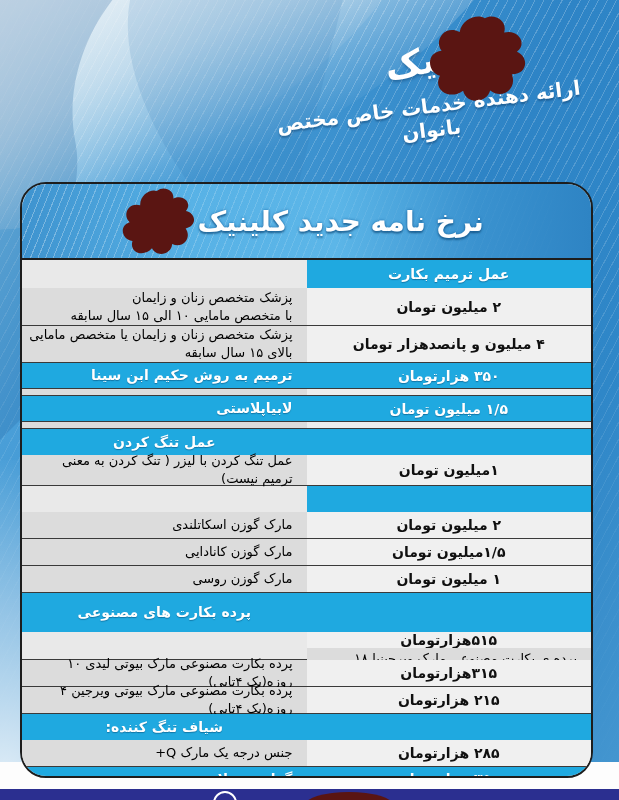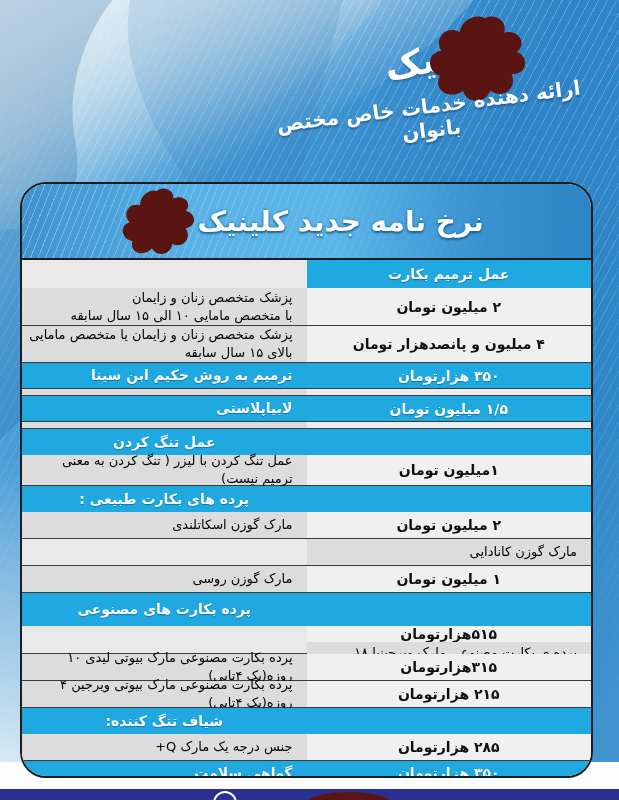--- a/index.html
+++ b/index.html
@@ -152,34 +152,34 @@
       <div class="row header" style="height: 26px;">
         <div class="cell price"></div>
         <div class="cell label">عمل تنگ کردن</div>
       </div>
       <div class="row item" style="height: 31px;">
         <div class="cell price">۱میلیون تومان</div>
         <div class="cell label">عمل تنگ کردن با لیزر  ( تنگ کردن به معنی ترمیم نیست)</div>
       </div>
       <div class="row header" style="height: 26px;">
         <div class="cell price"></div>
-        <div class="cell label">پرده های بکارت طبیعی :</div>
       </div>
       <div class="row item" style="height: 27px;">
         <div class="cell price">۲ میلیون تومان</div>
         <div class="cell label">مارک گوزن اسکاتلندی</div>
       </div>
       <div class="row item" style="height: 27px;">
+        <div class="cell price">۱/۵میلیون تومان</div>
         <div class="cell label">مارک گوزن کانادایی</div>
       </div>
       <div class="row item" style="height: 27px;">
         <div class="cell price">۱ میلیون تومان</div>
         <div class="cell label">مارک گوزن روسی</div>
       </div>
-      <div class="row header" style="height: 33px;">
+      <div class="row header" style="height: 39px;">
         <div class="cell price"></div>
         <div class="cell label">پرده بکارت های مصنوعی</div>
       </div>
       <div class="row item" style="height: 28px; flex-direction: column;">
         <div class="cell price">۵۱۵هزارتومان</div>
         <div class="cell label">پرده ی بکارت مصنوعی مارک ویرجینیا ۱۸ روزه(پک ۴تایی)</div>
       </div>
       <div class="row item" style="height: 27px;">
         <div class="cell price">۳۱۵هزارتومان</div>
         <div class="cell label">پرده بکارت مصنوعی مارک  بیوتی لیدی ۱۰ روزه(پک ۴تایی)</div>

